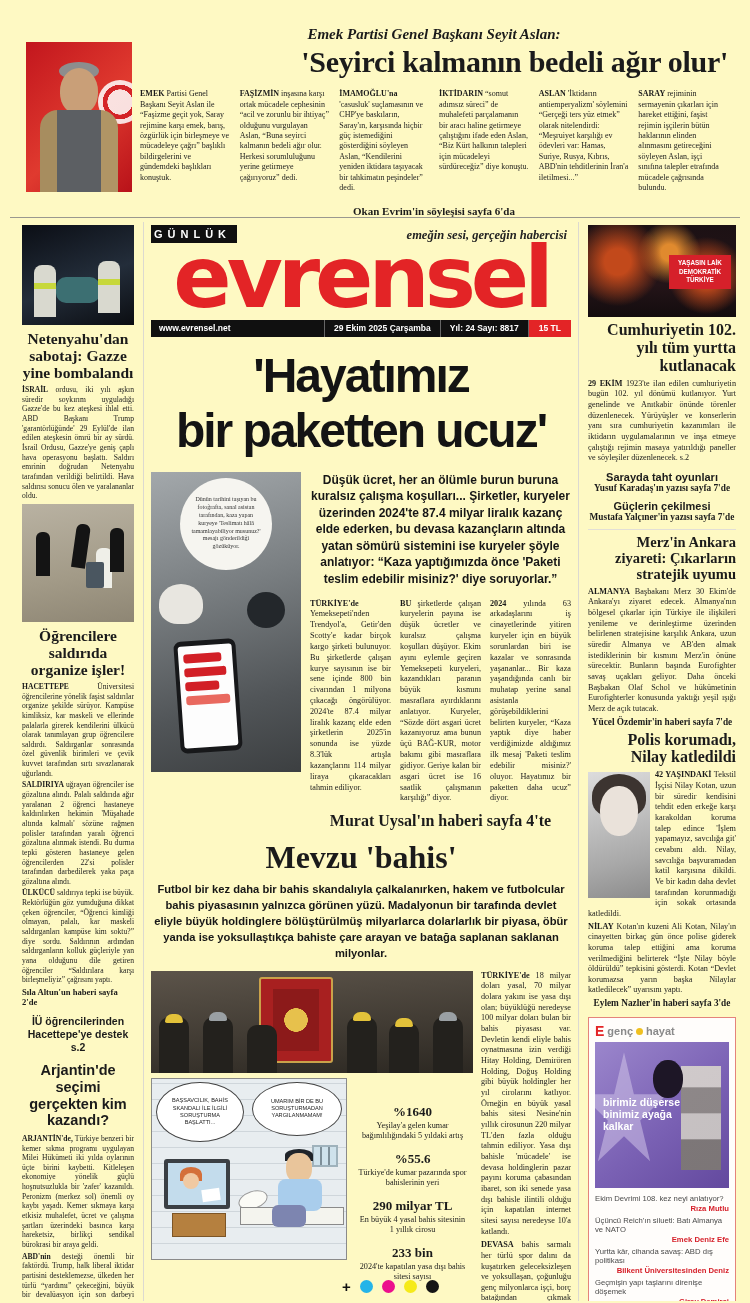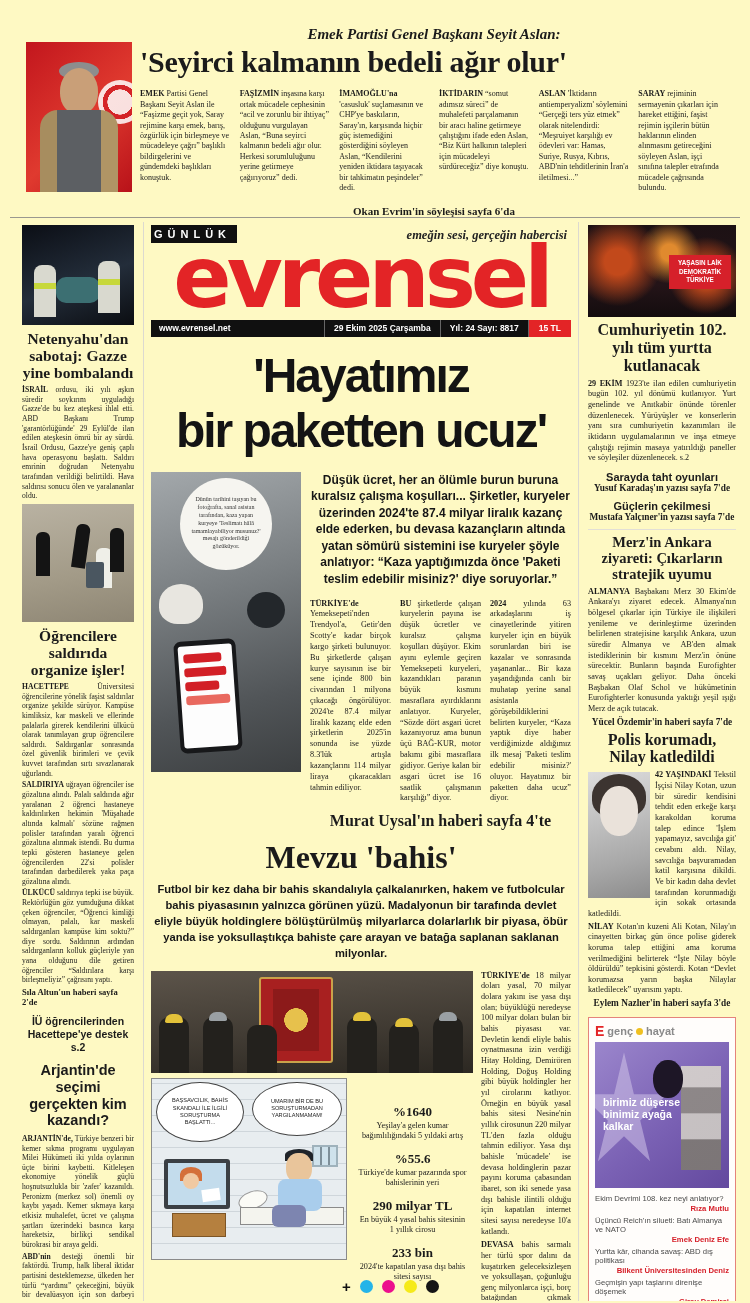--- a/index.html
+++ b/index.html
@@ -12,21 +12,21 @@
   .top-photo { position:absolute; left:4px; top:16px; width:106px; height:150px;
     background:linear-gradient(135deg,#c2161d 0%,#e03a2f 55%,#b81219 100%); overflow:hidden; }
   .tp-gear { position:absolute; right:-10px; top:38px; width:44px; height:44px; border-radius:50%;
     background:radial-gradient(circle,#fff 0 40%, #d32026 41% 55%, #fff 56% 100%); opacity:.85; }
   .tp-head { position:absolute; left:34px; top:26px; width:38px; height:46px; border-radius:50% 50% 45% 45%; background:#c99f78; }
   .tp-hair { position:absolute; left:33px; top:20px; width:40px; height:18px; border-radius:50%; background:#8d8d8d; }
   .tp-body { position:absolute; left:14px; top:68px; width:78px; height:82px; border-radius:18px 18px 0 0;
     background:linear-gradient(90deg,#a78d5f 0 22%, #5c5f63 22% 78%, #b09565 78% 100%); }
   .top-content { margin-left:118px; }
   .kicker { text-align:center; font-weight:bold; font-style:italic; font-size:15px; }
-  .top-headline { text-align:left; font-weight:bold; font-size:30px; letter-spacing:-0.3px; line-height:1.08; margin-top:3px; }
+  .top-headline { text-align:right; font-weight:bold; font-size:30px; letter-spacing:-0.3px; line-height:1.08; margin-top:3px; }
   .top-cols { display:flex; gap:10px; margin-top:11px; }
   .top-col { flex:1; font-size:8px; line-height:1.3; }
   .top-footer { text-align:center; font-weight:bold; font-size:11px; margin-top:12px; }
   .rule-top { position:absolute; top:217px; left:10px; right:10px; border-top:1px solid #9a988f; }
 
   
   .cols { position:absolute; top:222px; left:22px; right:14px; bottom:2px; display:flex; gap:9px; }
   .col-left { width:112px; flex:none; overflow:hidden; }
   .col-center { flex:1; border-left:1px solid #dcd9d0; border-right:1px solid #dcd9d0; padding:0 7px; overflow:hidden; }
   .col-right { width:148px; flex:none; overflow:hidden; }
@@ -129,21 +129,21 @@
   .bahis-right p { margin-bottom:3px; }
 
   
   .r-photo { height:92px; position:relative; overflow:hidden; margin:3px 0 4px;
     background:radial-gradient(circle at 20% 40%, #c2491b 0 10%, transparent 34%),
                radial-gradient(circle at 55% 30%, #e08a2e 0 8%, transparent 30%),
                radial-gradient(circle at 80% 55%, #c2491b 0 9%, transparent 30%),
                linear-gradient(#1c1114,#241418 65%,#130c0e); }
   .r-banner { position:absolute; right:5px; top:30px; width:62px; background:#d6202a; color:#fff;
     font-family:"Liberation Sans", sans-serif; font-weight:bold; font-size:6.3px; line-height:1.35; text-align:center; padding:4px 3px; }
-  .r-headline { font-weight:bold; font-size:16px; text-align:center; line-height:1.12; margin:4px 0;font-family:Liberation Serif, serif; }
+  .r-headline { font-weight:bold; font-size:16px; text-align:right; line-height:1.12; margin:4px 0;font-family:Liberation Serif, serif; }
   .r-headline.small { font-size:14.5px; }
   .r-text { font-size:8.2px; line-height:1.3; text-align:justify; }
   .r-text p { margin-bottom:2px; }
   .r-byline { font-weight:bold; font-size:9.3px; text-align:center; margin-top:2px; }
   .r-note-title { font-family:"Liberation Sans", sans-serif; font-weight:bold; font-size:11px; text-align:center; margin-top:7px; }
   .r-note-byline { font-weight:bold; font-size:9.3px; text-align:center; }
   .r-div { border-top:1px solid #e2dfd6; margin:7px 0 2px; }
   .nilay-photo { float:left; width:62px; height:126px; margin:2px 5px 2px 0;
     background:linear-gradient(165deg,#dcdcdc 0%,#a8a8a8 70%,#8c8c8c 100%); position:relative; overflow:hidden; }
   .np-hair { position:absolute; left:4px; top:2px; width:54px; height:44px; border-radius:50% 50% 40% 40%; background:#3c3430; }

